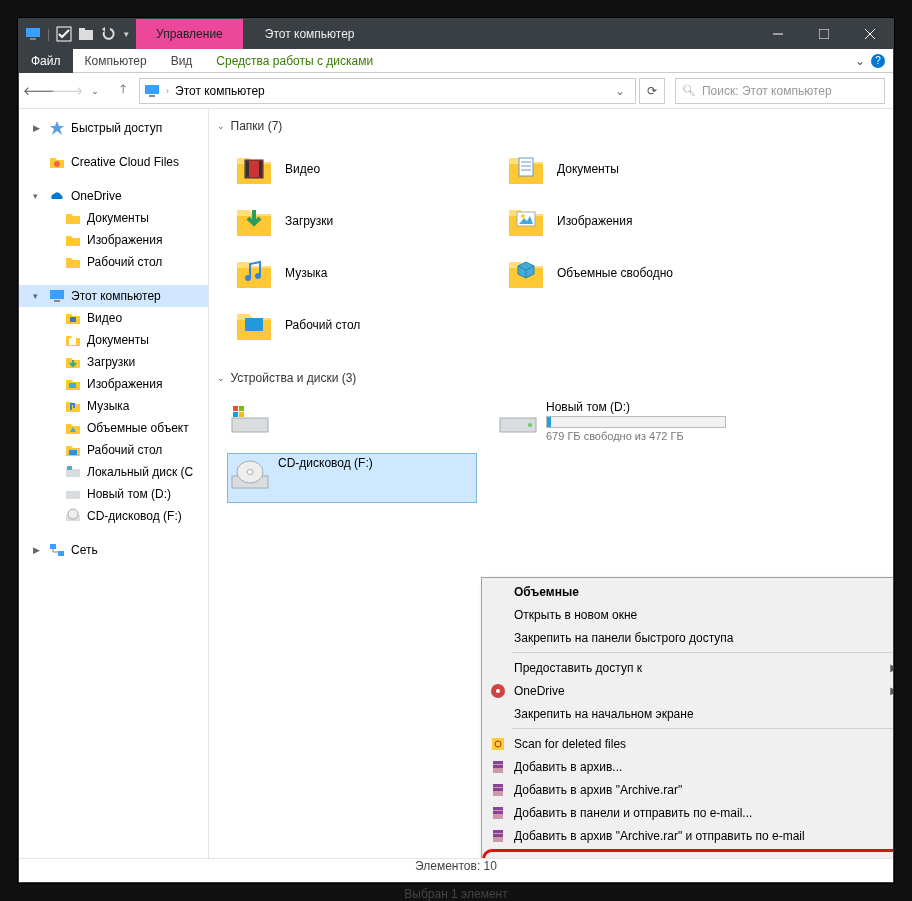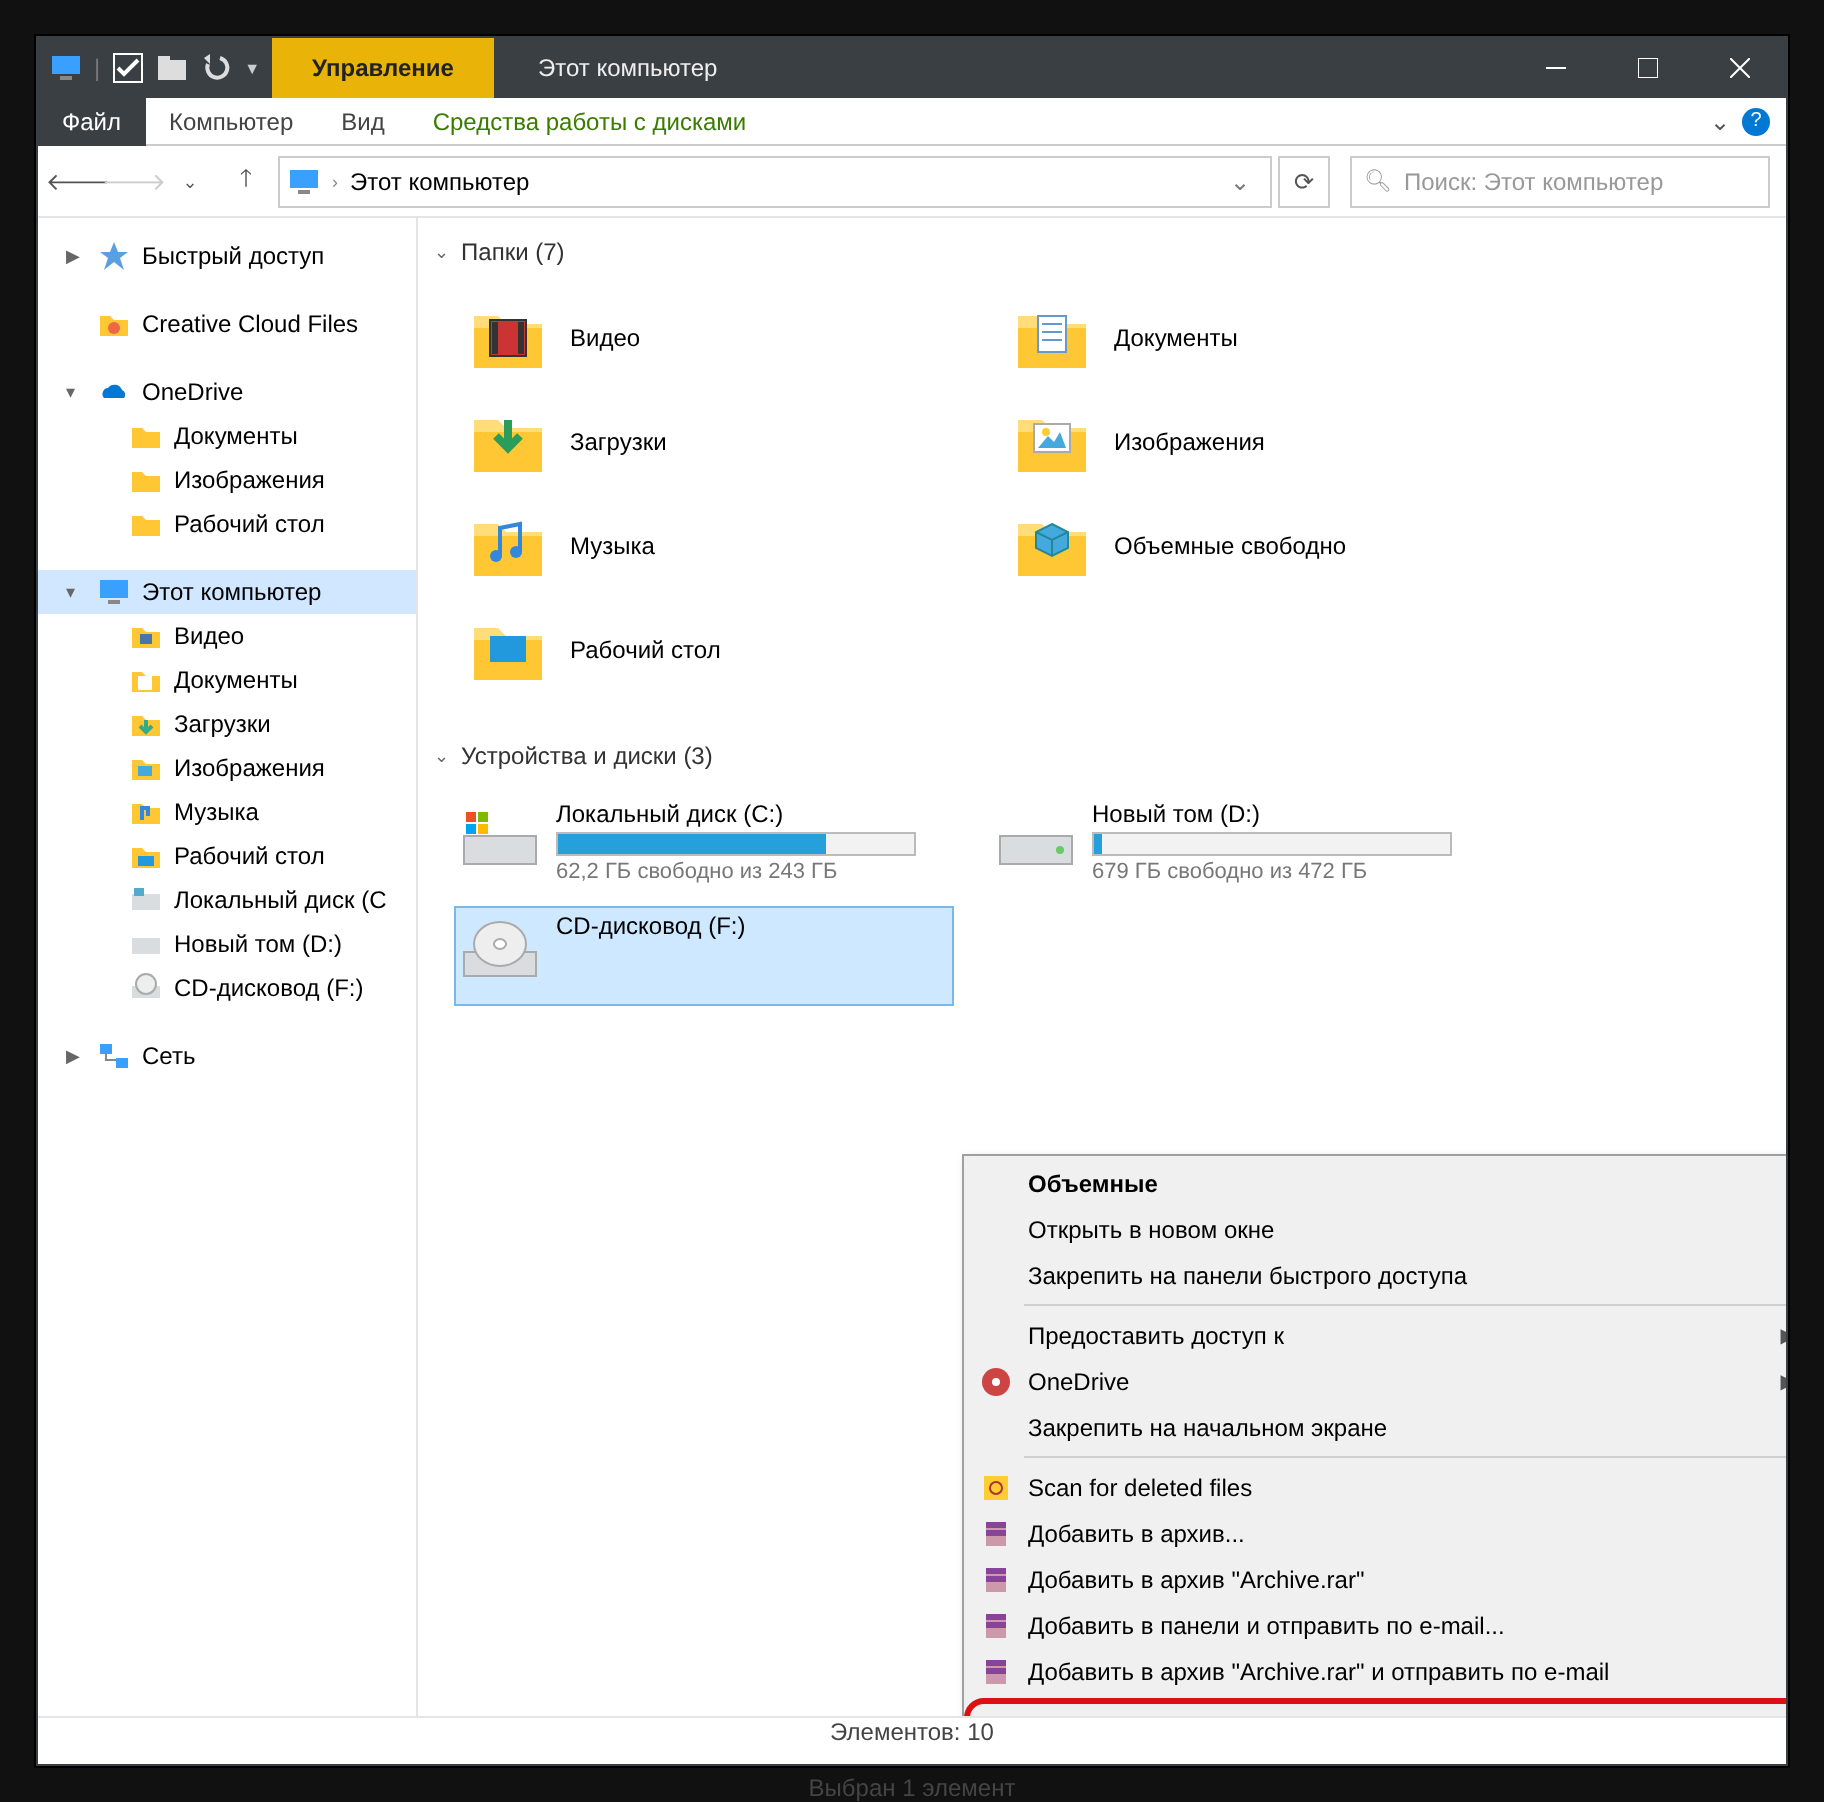--- a/index.html
+++ b/index.html
@@ -2,21 +2,21 @@
 <html><head>
 <meta charset="utf-8">
 <style>
 * { margin: 0; padding: 0; box-sizing: border-box; font-family: "Segoe UI", Tahoma, sans-serif; font-size: 12px; }
 body { background: #111; width: 912px; height: 901px; padding: 18px; }
 .window { width: 876px; height: 865px; background: #fff; border: 1px solid #3a3f44; box-shadow: 0 0 0 1px #000; display: flex; flex-direction: column; }
 .titlebar { height: 30px; background: #3a3f44; display: flex; align-items: center; color: #fff; }
 .qat { display: flex; align-items: center; gap: 6px; padding: 0 6px; }
 .qat-icon { width: 16px; height: 16px; }
 .tb-tab { padding: 0 20px; height: 30px; line-height: 30px; }
-.tb-tab.contextual { background: #eab308; color: #222; font-weight: 700; }
+.tb-tab.contextual { background: #ec4899; color: #222; font-weight: 400; }
 .tb-title { margin-left: 22px; color: #eee; }
 .tb-wincontrols { margin-left: auto; display: flex; }
 .tb-btn { width: 46px; height: 30px; display: flex; align-items: center; justify-content: center; color: #fff; }
 .ribbon-tabs { height: 24px; display: flex; align-items: center; border-bottom: 1px solid #ccc; background: #fff; padding-left: 0; justify-content: space-between; }
 .ribbon-tab { padding: 0 12px; height: 24px; line-height: 24px; color: #444; cursor: pointer; }
 .ribbon-tab.file { background: #3a3f44; color: #fff; }
 .ribbon-tab.context { color: #3a7c00; }
 .ribbon-help { margin-left: auto; display: flex; align-items: center; gap: 6px; padding-right: 8px; }
 .ribbon-help .chev { color: #555; }
 .ribbon-help .help { color: #0078d4; background: #0078d4; width: 14px; height: 14px; border-radius: 50%; color: #fff; text-align: center; line-height: 14px; font-size: 10px; }
@@ -233,20 +233,27 @@
           <div class="side-item lvl2">
             <svg class="sb-icon" viewBox="0 0 16 16">
               <path class="folder-svg-front" d="M1 4 h5 l2 2 h7 v8 h-14 z"></path>
               <path d="M6 12 v-6 h3 v4" stroke="#38d" fill="none" stroke-width="2"></path>
             </svg>
             <span>Музыка</span>
           </div>
           <div class="side-item lvl2">
             <svg class="sb-icon" viewBox="0 0 16 16">
               <path class="folder-svg-front" d="M1 4 h5 l2 2 h7 v8 h-14 z"></path>
+              <path d="M5 12 l3-5 l3 5 z" fill="#4ad"></path>
+            </svg>
+            <span>Объемные объект</span>
+          </div>
+          <div class="side-item lvl2">
+            <svg class="sb-icon" viewBox="0 0 16 16">
+              <path class="folder-svg-front" d="M1 4 h5 l2 2 h7 v8 h-14 z"></path>
               <rect x="4" y="8" width="8" height="5" fill="#29d"></rect>
             </svg>
             <span>Рабочий стол</span>
           </div>
           <div class="side-item lvl2">
             <svg class="sb-icon" viewBox="0 0 16 16">
               <rect x="1" y="5" width="14" height="8" class="drive-svg-body"></rect>
               <rect x="2" y="2" width="5" height="4" fill="#5ac"></rect>
             </svg>
             <span>Локальный диск (С</span>
@@ -358,27 +365,20 @@
       <div class="drives-grid" id="drives-grid">
           <div class="drive-item ">
       <svg class="drive-icon" viewBox="0 0 40 32">
               <rect x="2" y="14" width="36" height="14" class="drive-svg-body" stroke="#aaa"></rect>
               <rect x="3" y="2" width="12" height="12" fill="none"></rect>
               <rect x="3" y="2" width="5" height="5" fill="#f25022"></rect>
               <rect x="9" y="2" width="5" height="5" fill="#7fba00"></rect>
               <rect x="3" y="8" width="5" height="5" fill="#00a4ef"></rect>
               <rect x="9" y="8" width="5" height="5" fill="#ffb900"></rect>
             </svg>
-      <div class="drive-info">
-        <span>Локальный диск (C:)</span>
-        <div class="drive-bar">
-                <div class="drive-bar-fill" style="width:75%"></div>
-              </div>
-        <span class="drive-sub">62,2 ГБ свободно из 243 ГБ</span>
-      </div>
     </div>
           <div class="drive-item ">
       <svg class="drive-icon" viewBox="0 0 40 32">
               <rect x="2" y="14" width="36" height="14" class="drive-svg-body" stroke="#aaa"></rect>
               <circle cx="32" cy="21" r="2" fill="#6c6"></circle>
             </svg>
       <div class="drive-info">
         <span>Новый том (D:)</span>
         <div class="drive-bar">
                 <div class="drive-bar-fill" style="width:2%"></div>

